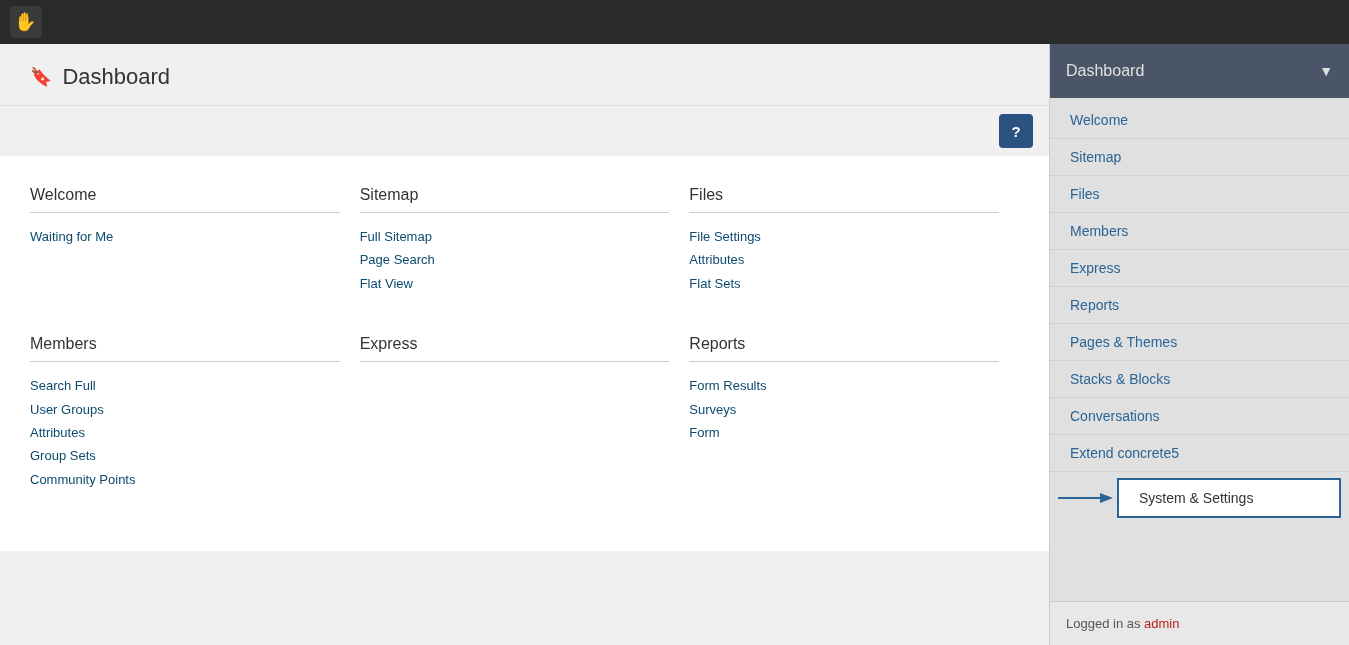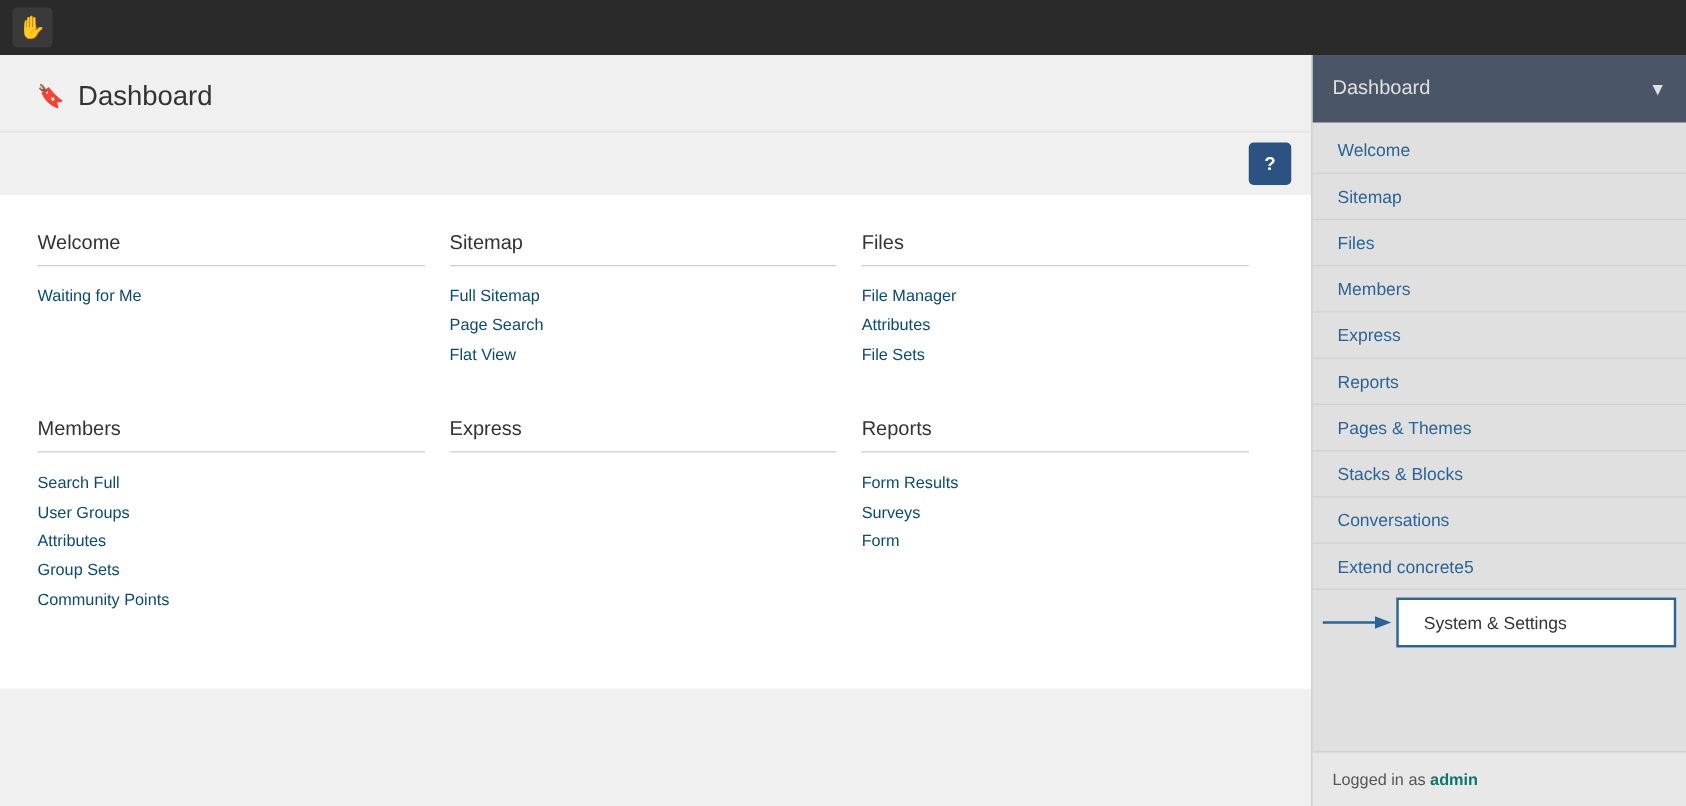--- a/index.html
+++ b/index.html
@@ -180,22 +180,22 @@
 
     
     .sidebar-footer {
       padding: 14px 16px;
       font-size: 13px;
       color: #555;
       border-top: 1px solid #ccc;
       background: #e8e8e8;
     }
     .sidebar-footer strong {
-      font-weight: bold;
-      color: #0f766e;
+      font-weight: normal;
+      color: #b91c1c;
     }
 
     
     ::-webkit-scrollbar { width: 6px; }
     ::-webkit-scrollbar-track { background: #f0f0f0; }
     ::-webkit-scrollbar-thumb { background: #aaa; }
   </style>
 </head>
 <body>
 
@@ -226,23 +226,23 @@
             <a class="section-link" href="#">Waiting for Me</a>
           </div>
           <div class="section">
             <div class="section-title">Sitemap</div>
             <a class="section-link" href="#">Full Sitemap</a>
             <a class="section-link" href="#">Page Search</a>
             <a class="section-link" href="#">Flat View</a>
           </div>
           <div class="section">
             <div class="section-title">Files</div>
-            <a class="section-link" href="#">File Manager</a>
+            <a class="section-link" href="#">File Settings</a>
             <a class="section-link" href="#">Attributes</a>
-            <a class="section-link" href="#">File Sets</a>
+            <a class="section-link" href="#">Flat Sets</a>
           </div>
           <div class="section">
             <div class="section-title">Members</div>
             <a class="section-link" href="#">Search Full</a>
             <a class="section-link" href="#">User Groups</a>
             <a class="section-link" href="#">Attributes</a>
             <a class="section-link" href="#">Group Sets</a>
             <a class="section-link" href="#">Community Points</a>
           </div>
           <div class="section">

